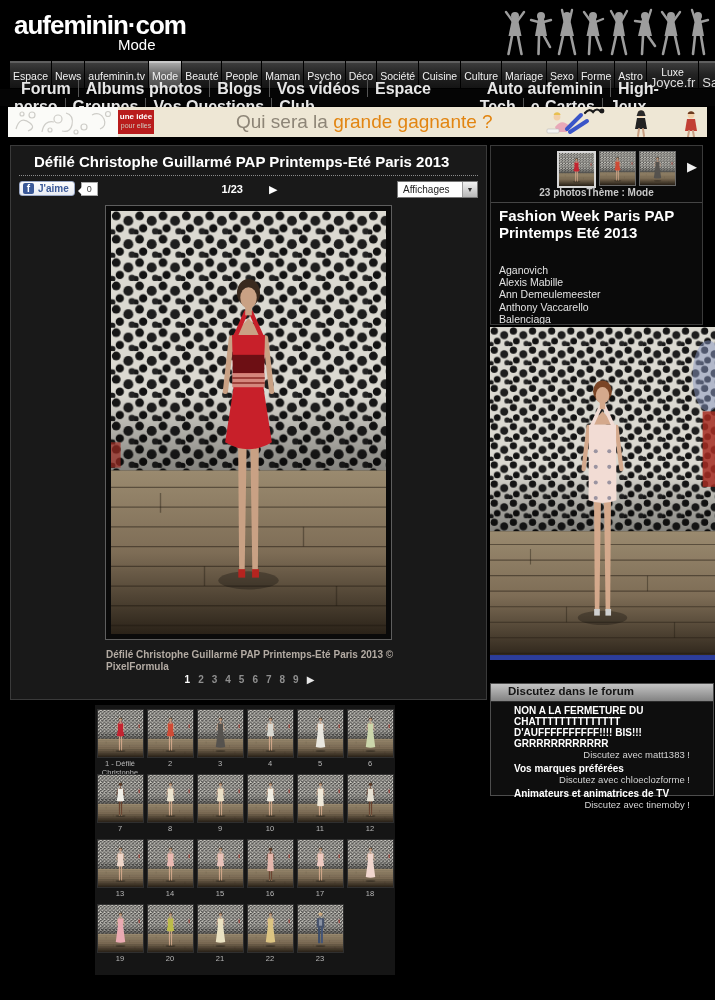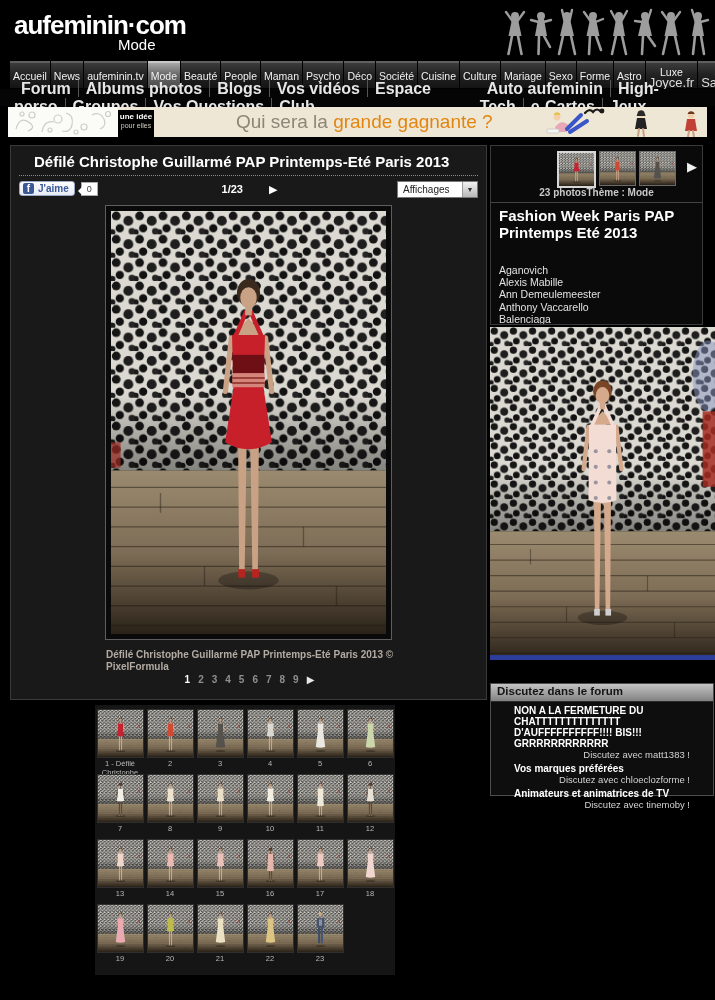--- a/index.html
+++ b/index.html
@@ -19,21 +19,21 @@
   .tab .t2{font-size:13px;color:#ddd;line-height:7px;margin-top:1px;}
   
   .subnav{position:absolute;left:0;top:89px;width:715px;height:17px;background:#050505;
           display:flex;justify-content:space-between;align-items:center;padding:0;}
   .subnav-l{margin-left:14px;}.subnav-r{margin-right:10px;}
   .snitem{color:#e6e6e6;font-size:16px;font-weight:bold;padding:0 7px;border-right:1px solid #555;cursor:pointer;}
   .snitem:last-child{border-right:none;}
   
   .banner{position:absolute;left:8px;top:107px;width:699px;height:30px;background:#eee7d5;display:block;cursor:pointer;}
   .banner-pattern{position:absolute;left:0;top:0;}
-  .badge{position:absolute;left:110px;top:3px;width:36px;height:36px;background:#000000;text-align:center;}
+  .badge{position:absolute;left:110px;top:3px;width:36px;height:24px;background:#b91c1c;text-align:center;}
   .badge1{font-size:8px;font-weight:bold;color:#fff;line-height:10px;margin-top:2px;}
   .badge2{font-size:7px;color:#cfcabe;line-height:8px;}
   .banner-text{position:absolute;left:228px;top:4px;font-size:19px;white-space:nowrap;}
   .bt-gray{color:#8d8577;}
   .bt-orange{color:#e28511;}
   .banner-figs{position:absolute;right:2px;top:0;}
   
   .panel{background:#191919;border:1px solid #3a3a3a;box-sizing:border-box;}
   .gallery{position:absolute;left:10px;top:145px;width:477px;height:555px;}
   .gallery h1{margin:0;padding:7px 23px 4px;font-size:15px;color:#fff;font-weight:bold;}
@@ -73,21 +73,21 @@
   .side-info h2{position:absolute;left:8px;right:4px;top:61px;margin:0;color:#fff;font-size:15px;
                 font-weight:bold;line-height:17px;cursor:pointer;}
   .side-info ul{position:absolute;left:8px;top:118px;margin:0;padding:0;list-style:none;}
   .side-info li{color:#e2e2e2;font-size:10.5px;line-height:12.2px;cursor:pointer;}
   
   .side-photo{position:absolute;left:490px;top:327px;width:225px;height:333px;cursor:pointer;}
   
   .forum{position:absolute;left:490px;top:683px;width:224px;height:113px;background:#0e0e0e;
          border:1px solid #4d4d4d;box-sizing:border-box;}
   .fhead{height:16px;background:linear-gradient(#c4c4c4,#828282);color:#141414;font-size:11.5px;
-         font-weight:bold;padding:1px 6px 0;border-bottom:1px solid #2a2a2a;}
+         font-weight:bold;padding:1px 17px 0;border-bottom:1px solid #2a2a2a;}
   .ftopics{padding:3px 23px 0;}
   .t-title{color:#fff;font-size:10px;font-weight:bold;line-height:11px;cursor:pointer;}
   .t-link{text-align:right;color:#d4d4d4;font-size:9.5px;line-height:10px;margin:1px 0 3px;cursor:pointer;}
   
   .grid{position:absolute;left:95px;top:705px;width:300px;height:270px;background:#151515;
         display:grid;grid-template-columns:repeat(6,50px);grid-auto-rows:65px;padding-top:3px;box-sizing:border-box;}
   .cell{text-align:center;}
   .thumb{width:45px;height:47px;margin:1px auto 0;border:1px solid #2f2f2f;cursor:pointer;}
   .tlabel{color:#b8b8b8;font-size:7.5px;line-height:8.5px;margin-top:2px;text-align:center;}
 </style>
@@ -148,21 +148,21 @@
             <path d="M-3,9 h6 l3,17 h-12 z" stroke="none"></path>
             <path d="M-2.5,11 L-6,0 M2.5,12 L10,10" stroke-width="2.4" fill="none"></path>
             <path d="M-3,26 L-5,44 M3,26 L6,44" stroke-width="2.6" fill="none"></path>
           </g>
       </g>
     </svg>
   </div>
 
   <nav class="mainnav" id="mainnav">
       <div class="tab">
-        <span class="t1">Accueil</span>
+        <span class="t1">Espace</span>
       </div>
       <div class="tab">
         <span class="t1">News</span>
       </div>
       <div class="tab">
         <span class="t1">aufeminin.tv</span>
       </div>
       <div class="tab active">
         <span class="t1">Mode</span>
       </div>

